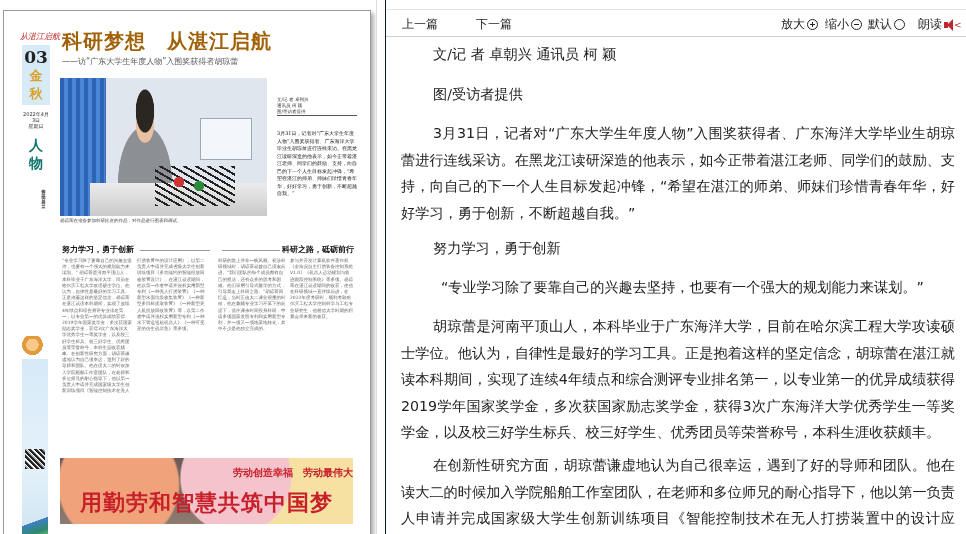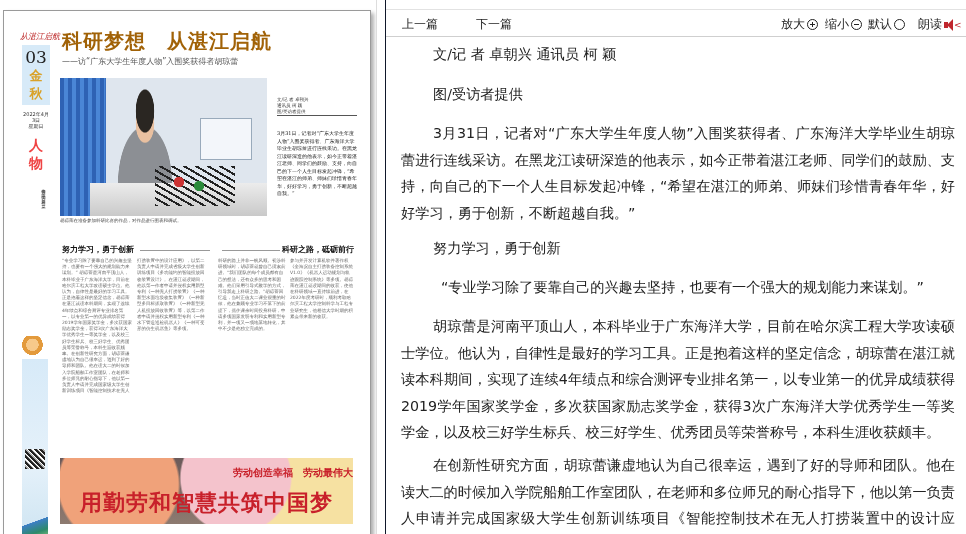--- a/index.html
+++ b/index.html
@@ -4,24 +4,24 @@
 <style>
   html, body { margin:0; padding:0; }
   body { width:966px; height:534px; overflow:hidden; background:#fff; font-family:"DejaVu Sans", sans-serif; position:relative; }
 
   
   .paper-wrap { position:absolute; left:0; top:0; width:376px; height:534px; background:#fff; }
   .paper { position:absolute; left:3px; top:10px; width:366px; height:524px; background:#fff; border:1px solid #9a9a9a; box-shadow:3px 3px 4px #b0b0b0; overflow:hidden; }
   .side-col { position:absolute; left:14px; top:0; width:34px; height:524px; }
   .logo { position:absolute; left:2px; top:20px; font-size:8px; color:#b22; font-style:italic; font-family:"DejaVu Serif", serif; white-space:nowrap; }
   .date-box { position:absolute; left:4px; top:34px; width:28px; height:60px; background:#d7eaf8; text-align:center; }
-  .page-no { font-family:"DejaVu Serif", serif; font-weight:normal; font-size:17px; color:#222; margin-top:2px; }
+  .page-no { font-family:"DejaVu Serif", serif; font-weight:bold; font-size:17px; color:#222; margin-top:2px; }
   .gold { color:#d9a22a; font-size:13px; line-height:18px; font-weight:bold; }
   .date-small { position:absolute; left:4px; top:100px; width:28px; font-size:5px; text-align:center; color:#333; }
-  .section { position:absolute; left:6px; top:125px; width:24px; font-size:14px; font-weight:bold; text-align:center; line-height:18px; color:#ef4444; }
+  .section { position:absolute; left:6px; top:125px; width:24px; font-size:14px; font-weight:bold; text-align:center; line-height:18px; color:#0f766e; }
   .vert-credit { position:absolute; left:8px; top:175px; width:20px; height:120px; font-size:4px; color:#555; writing-mode:vertical-rl; overflow:hidden; }
   .kids { position:absolute; left:4px; top:325px; width:26px; height:22px; background:radial-gradient(circle at 40% 40%, #f7c98a 0 30%, #e39a3c 31% 50%, transparent 51%); }
   .blue-strip { position:absolute; left:4px; top:348px; width:26px; height:176px; background:linear-gradient(#d7eaf8, #e5f1fa 60%, #cfe5f2); }
   .qr { position:absolute; left:7px; top:438px; width:20px; height:20px; background:repeating-linear-gradient(45deg,#222 0 2px,#aaa 2px 3px,#fff 3px 4px); }
   .mountain { position:absolute; left:4px; top:500px; width:26px; height:24px; background:linear-gradient(160deg, transparent 45%, #3d7fc6 46%, #2e8a6a 80%, #6db37a); }
 
   .headline { position:absolute; left:62px; top:28px; font-size:20px; font-weight:900; color:#a16207; letter-spacing:1px; white-space:nowrap; }
   .subhead { position:absolute; left:62px; top:56px; font-size:8px; color:#555; white-space:nowrap; }
   .photo { position:absolute; left:60px; top:78px; width:207px; height:138px; overflow:hidden; background:linear-gradient(90deg,#3a6fc0 0 22%, #dfe6ee 22% 100%); }
   .photo .curtain { position:absolute; left:0; top:0; width:45px; height:138px; background:repeating-linear-gradient(90deg,#2e62b4 0 4px,#4a86d6 4px 8px); }

